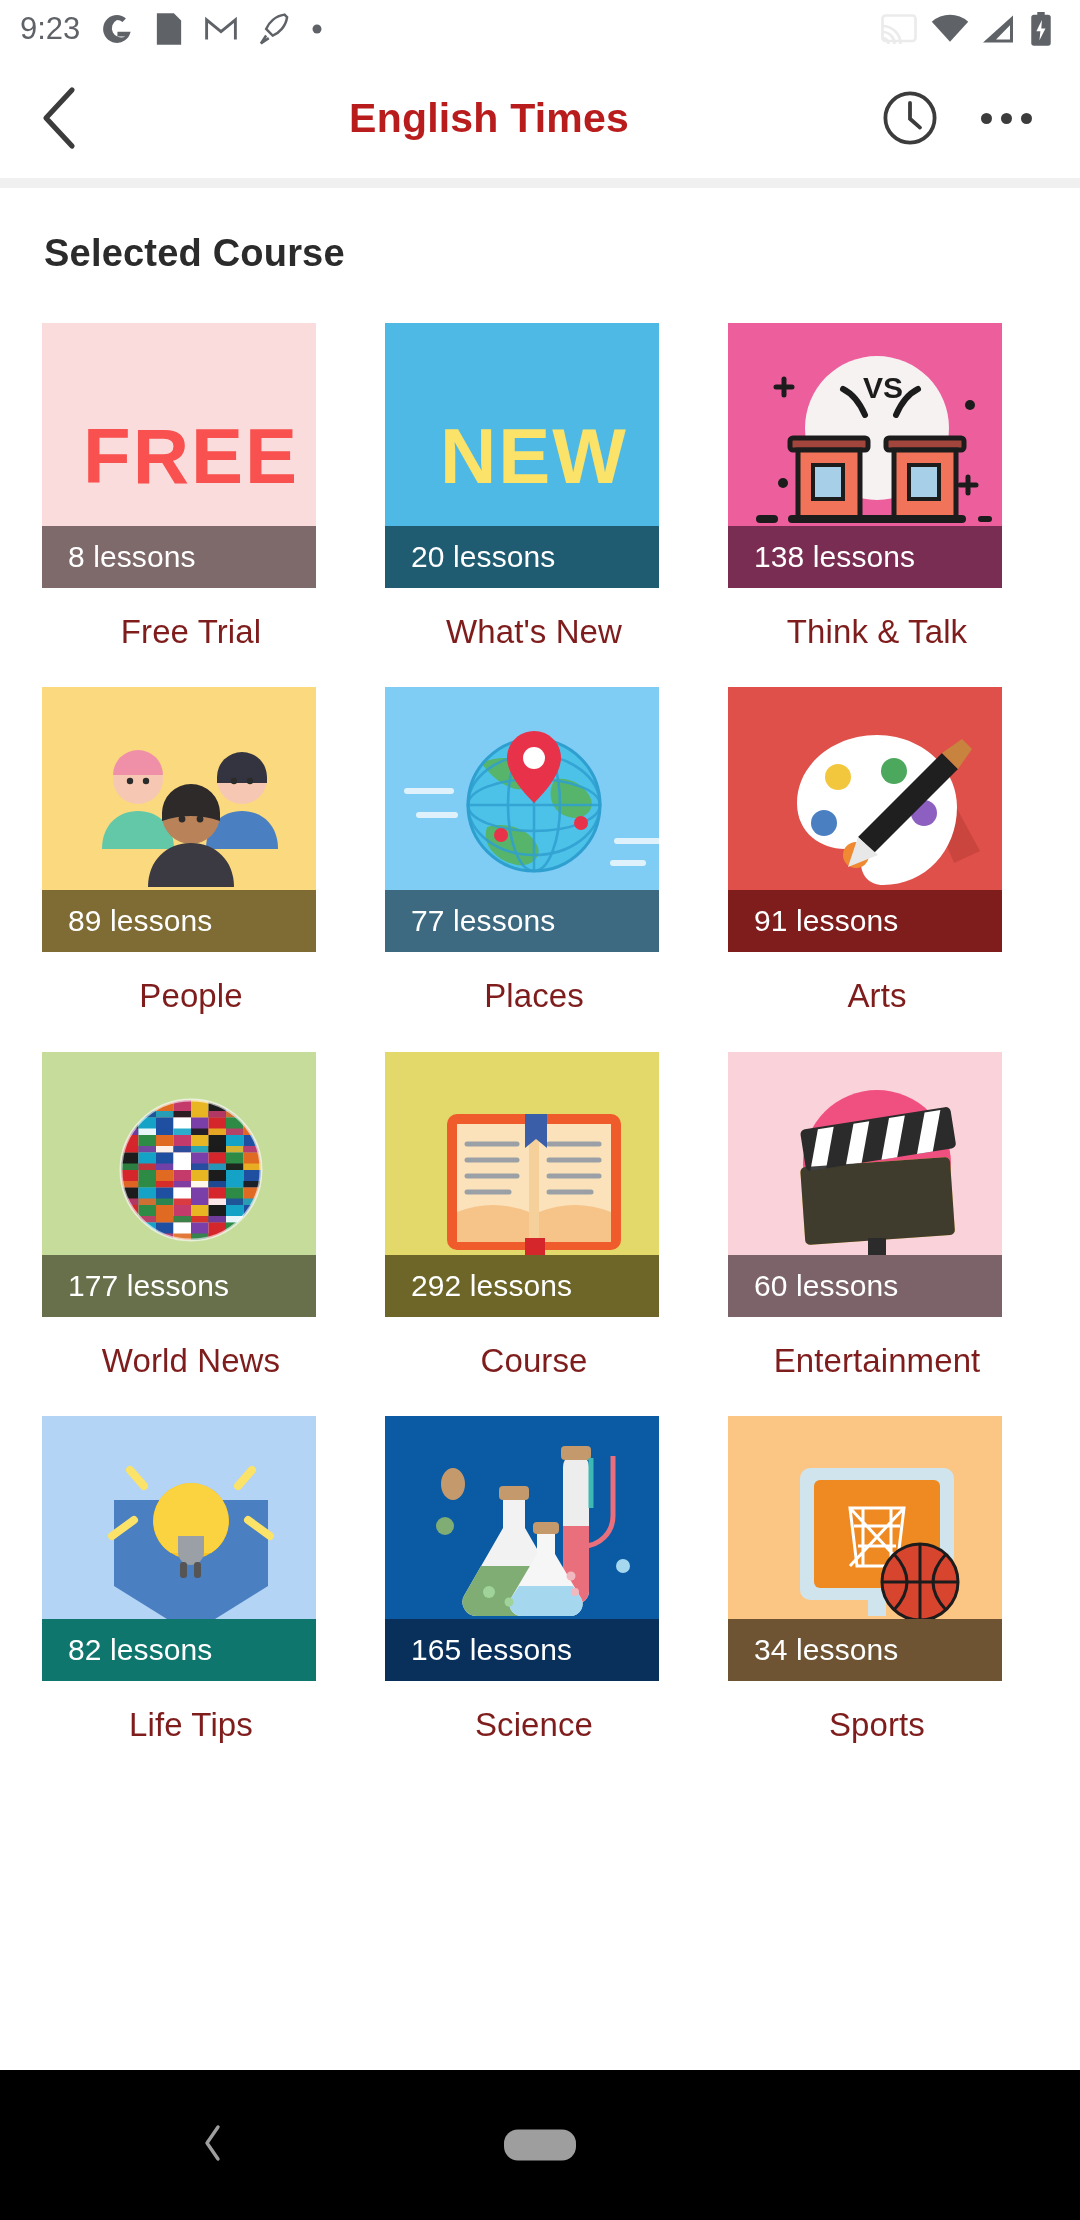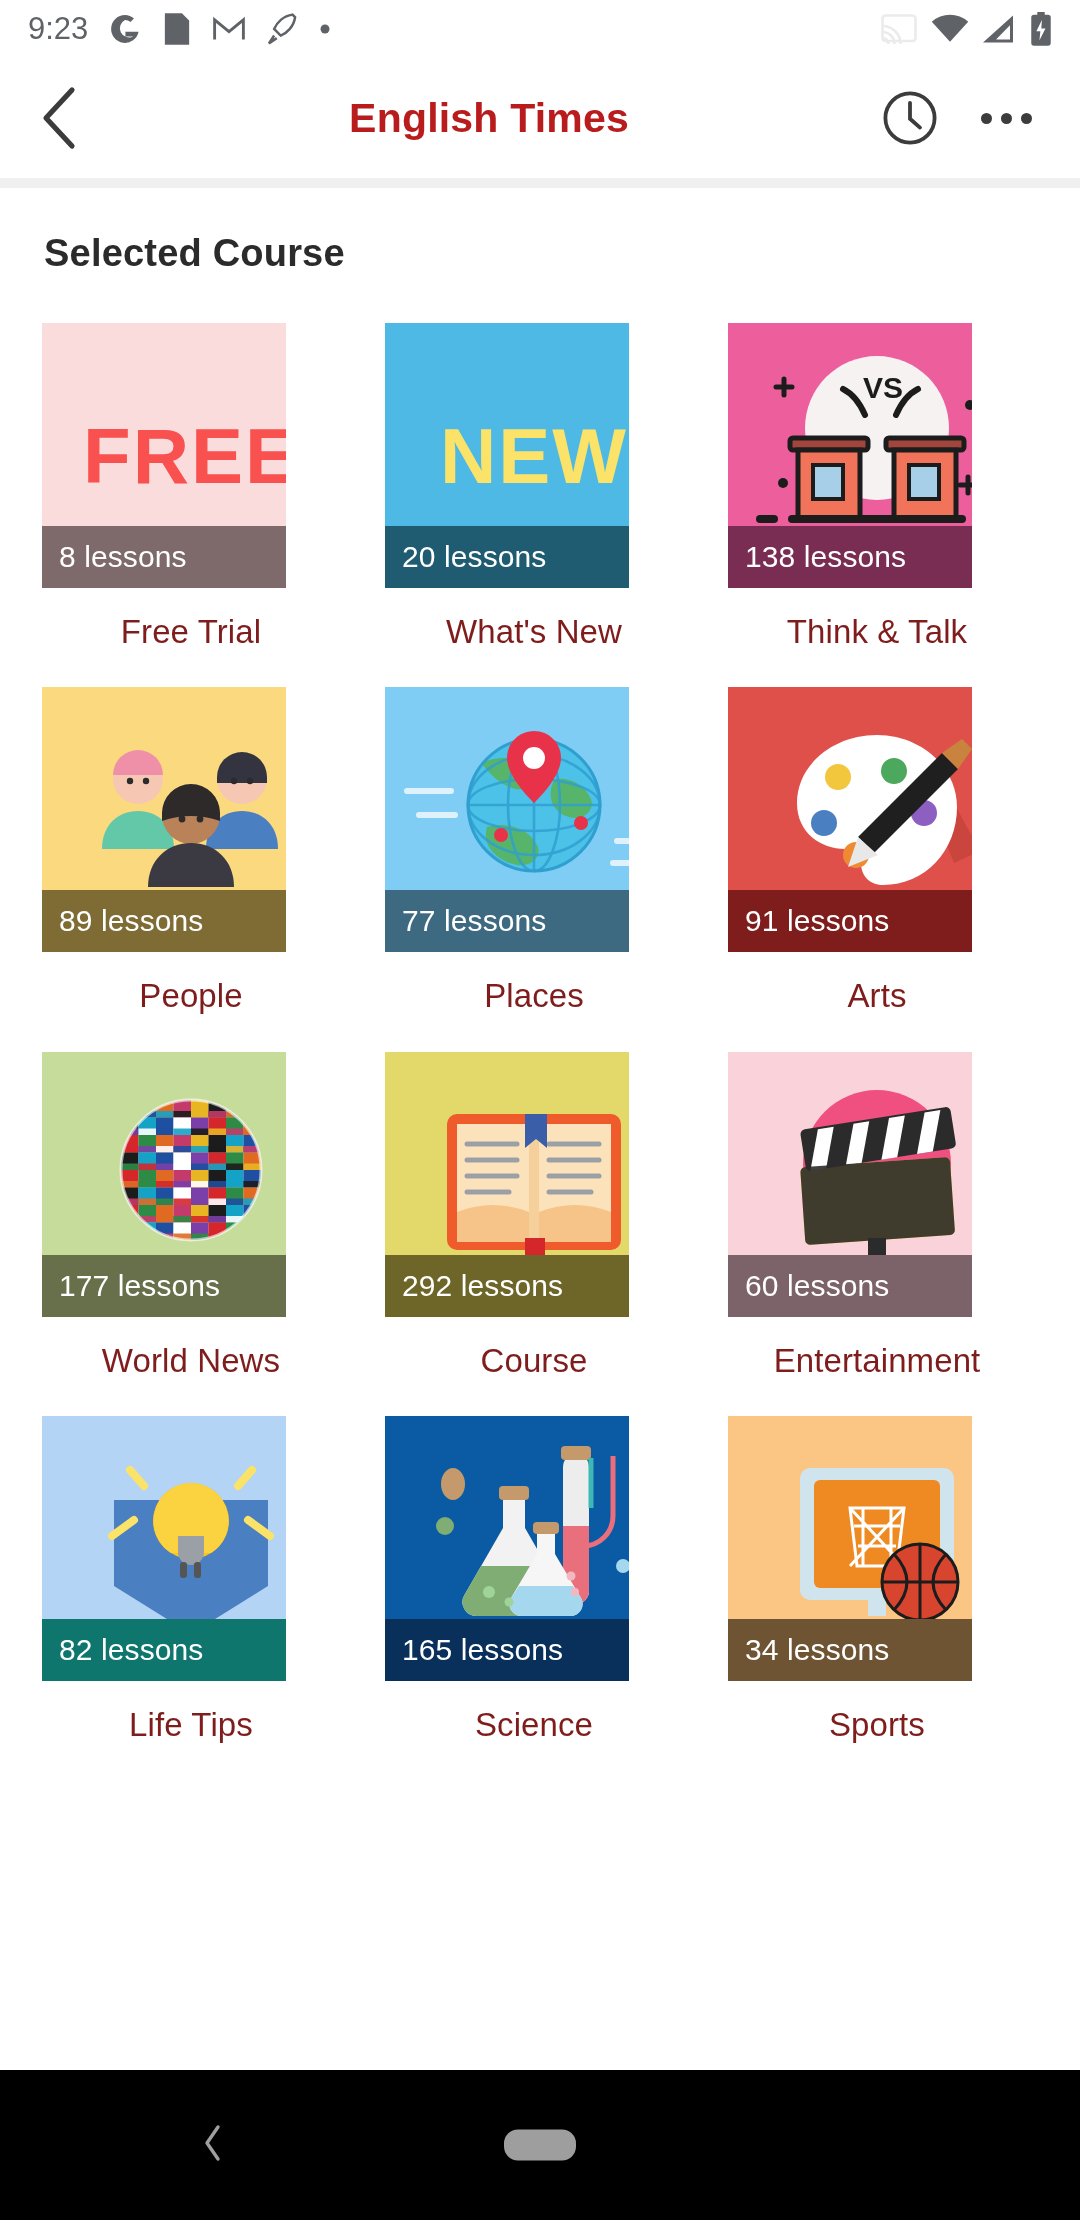--- a/index.html
+++ b/index.html
@@ -9,21 +9,21 @@
     font-family: "Liberation Sans", sans-serif;
     overflow: hidden;
   }
   #phone { position: relative; width: 1080px; height: 2220px; background: #fff; }
 
   
   .statusbar {
     position: absolute; top: 0; left: 0; width: 1080px; height: 58px;
     display: flex; align-items: center; background: #fff;
   }
-  .sb-left { display: flex; align-items: center; gap: 20px; padding-left: 28px; }
+  .sb-left { display: flex; align-items: center; gap: 20px; padding-left: 20px; }
   .sb-clock { font-size: 31px; color: #5f6368; letter-spacing: 0px; font-weight: 400; }
   .sb-right { margin-left: auto; display: flex; align-items: center; gap: 14px; padding-right: 28px; }
   .sb-ico { display: block; }
 
   
   .appbar {
     position: absolute; top: 58px; left: 0; width: 1080px; height: 120px;
     background: #ffffff; display: flex; align-items: center;
   }
   .backbtn { width: 120px; height: 120px; display: flex; align-items: center; justify-content: center; }
@@ -47,28 +47,28 @@
     font-size: 38px; font-weight: bold; color: #2b2b2b;
     padding: 44px 8px 0 44px; letter-spacing: 0.2px;
   }
 
   .grid {
     display: grid; grid-template-columns: repeat(3, 298px);
     justify-content: start; padding-left: 42px;
     column-gap: 45px; row-gap: 0px; margin-top: 48px;
   }
   .card { width: 298px; margin-bottom: 37px; cursor: pointer; }
-  .thumb { position: relative; width: 244px; height: 265px; overflow: hidden; }
+  .thumb { position: relative; width: 274px; height: 265px; overflow: hidden; }
   .art { position: absolute; inset: 0; display: block; }
   .lessonbar {
     position: absolute; left: 0; bottom: 0; width: 100%; height: 62px;
     display: flex; align-items: center;
   }
   .lessonbar span {
-    color: #ffffff; font-size: 30px; padding-left: 17px; letter-spacing: 0.1px;
+    color: #ffffff; font-size: 30px; padding-left: 26px; letter-spacing: 0.1px;
   }
   .cardlabel {
     text-align: center; font-size: 33px; color: #7f1d1d;
     margin-top: 26px; letter-spacing: 0.1px; line-height: 1.1;
   }
 
   
   .navbar {
     position: absolute; left: 0; bottom: 0; width: 1080px; height: 150px;
     background: #000000; display: flex; align-items: center;

